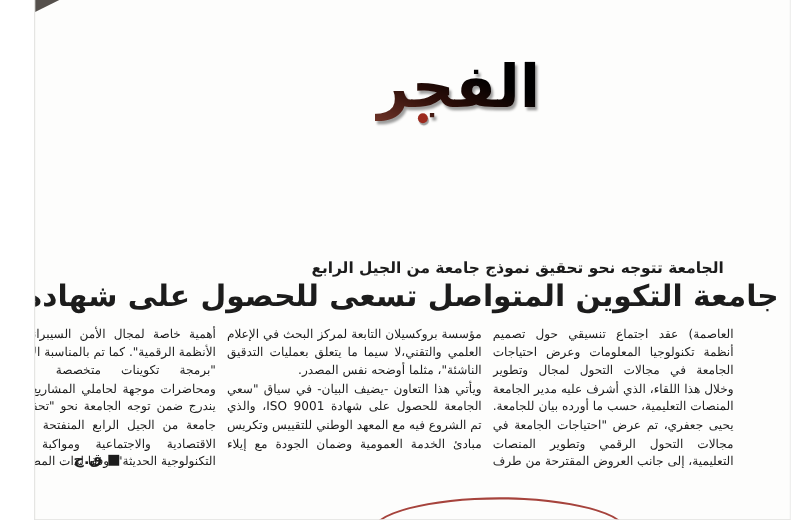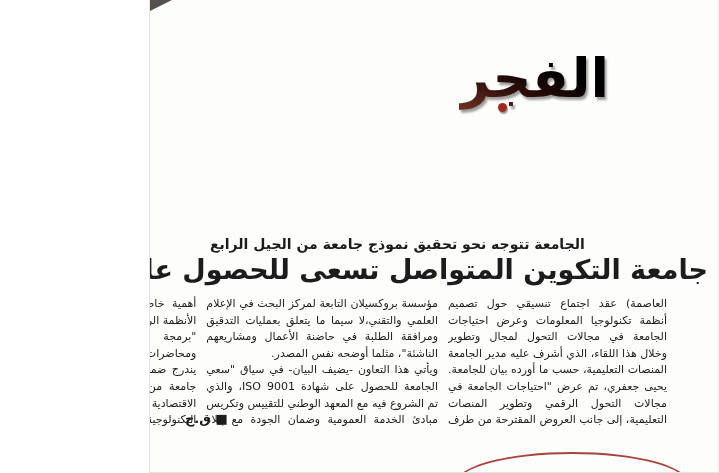--- a/index.html
+++ b/index.html
@@ -1,18 +1,18 @@
 <!DOCTYPE html>
 <html lang="ar" dir="rtl"><head>
 <meta charset="utf-8">
 <style>
   html,body{margin:0;padding:0;background:#ffffff;}
   .page{
     position:relative;
-    width:570px;height:473px;
+    width:688px;height:473px;
     background:#fdfdfc;
     overflow:hidden;
     box-sizing:border-box;
     border-left:1px solid #e3e3e0;
     border-right:1px solid #ececea;
     border-bottom:1px solid #e3e3e0;
     font-family:"DejaVu Sans",sans-serif;
     color:#1c1c1c;
     direction:rtl;
   }
@@ -38,21 +38,21 @@
     white-space:nowrap;
   }
   .logo-dot{
     position:absolute;left:40px;bottom:2px;
     width:9px;height:9px;border-radius:50%;
     background:#9c2b1f;
     box-shadow:1px 2px 1px rgba(60,60,60,.5);
   }
   .kicker{
     position:absolute;top:236px;left:60px;right:60px;
-    text-align:left;
+    text-align:right;
     font-size:14px;font-weight:700;
     letter-spacing:0;
     white-space:nowrap;
   }
   .headline{
     position:absolute;top:254px;left:10px;right:10px;
     text-align:center;
     font-size:27px;font-weight:900;
     white-space:nowrap;
     letter-spacing:-0.5px;
@@ -103,21 +103,20 @@
         <div class="line">الجامعة في مجالات التحول لمجال وتطوير</div>
         <div class="line">وخلال هذا اللقاء، الذي أشرف عليه مدير الجامعة</div>
         <div class="line">المنصات التعليمية، حسب ما أورده بيان للجامعة.</div>
         <div class="line">يحيى جعفري، تم عرض "احتياجات الجامعة في</div>
         <div class="line">مجالات التحول الرقمي وتطوير المنصات</div>
         <div class="line">التعليمية، إلى جانب العروض المقترحة من طرف</div>
       </div>
       <div class="col">
         <div class="line">مؤسسة بروكسيلان التابعة لمركز البحث في الإعلام</div>
         <div class="line">العلمي والتقني،لا سيما ما يتعلق بعمليات التدقيق</div>
-        <div class="line">ومرافقة الطلبة في حاضنة الأعمال ومشاريعهم</div>
         <div class="line end">الناشئة"، مثلما أوضحه نفس المصدر.</div>
         <div class="line">ويأتي هذا التعاون -يضيف البيان- في سياق "سعي</div>
         <div class="line">الجامعة للحصول على شهادة ISO 9001، والذي</div>
         <div class="line">تم الشروع فيه مع المعهد الوطني للتقييس وتكريس</div>
         <div class="line">مبادئ الخدمة العمومية وضمان الجودة مع إيلاء</div>
       </div>
       <div class="col">
         <div class="line">أهمية خاصة لمجال الأمن السيبراني وتأمين</div>
         <div class="line">الأنظمة الرقمية". كما تم بالمناسبة الاتفاق على</div>
         <div class="line">"برمجة تكوينات متخصصة للمهندسين</div>

